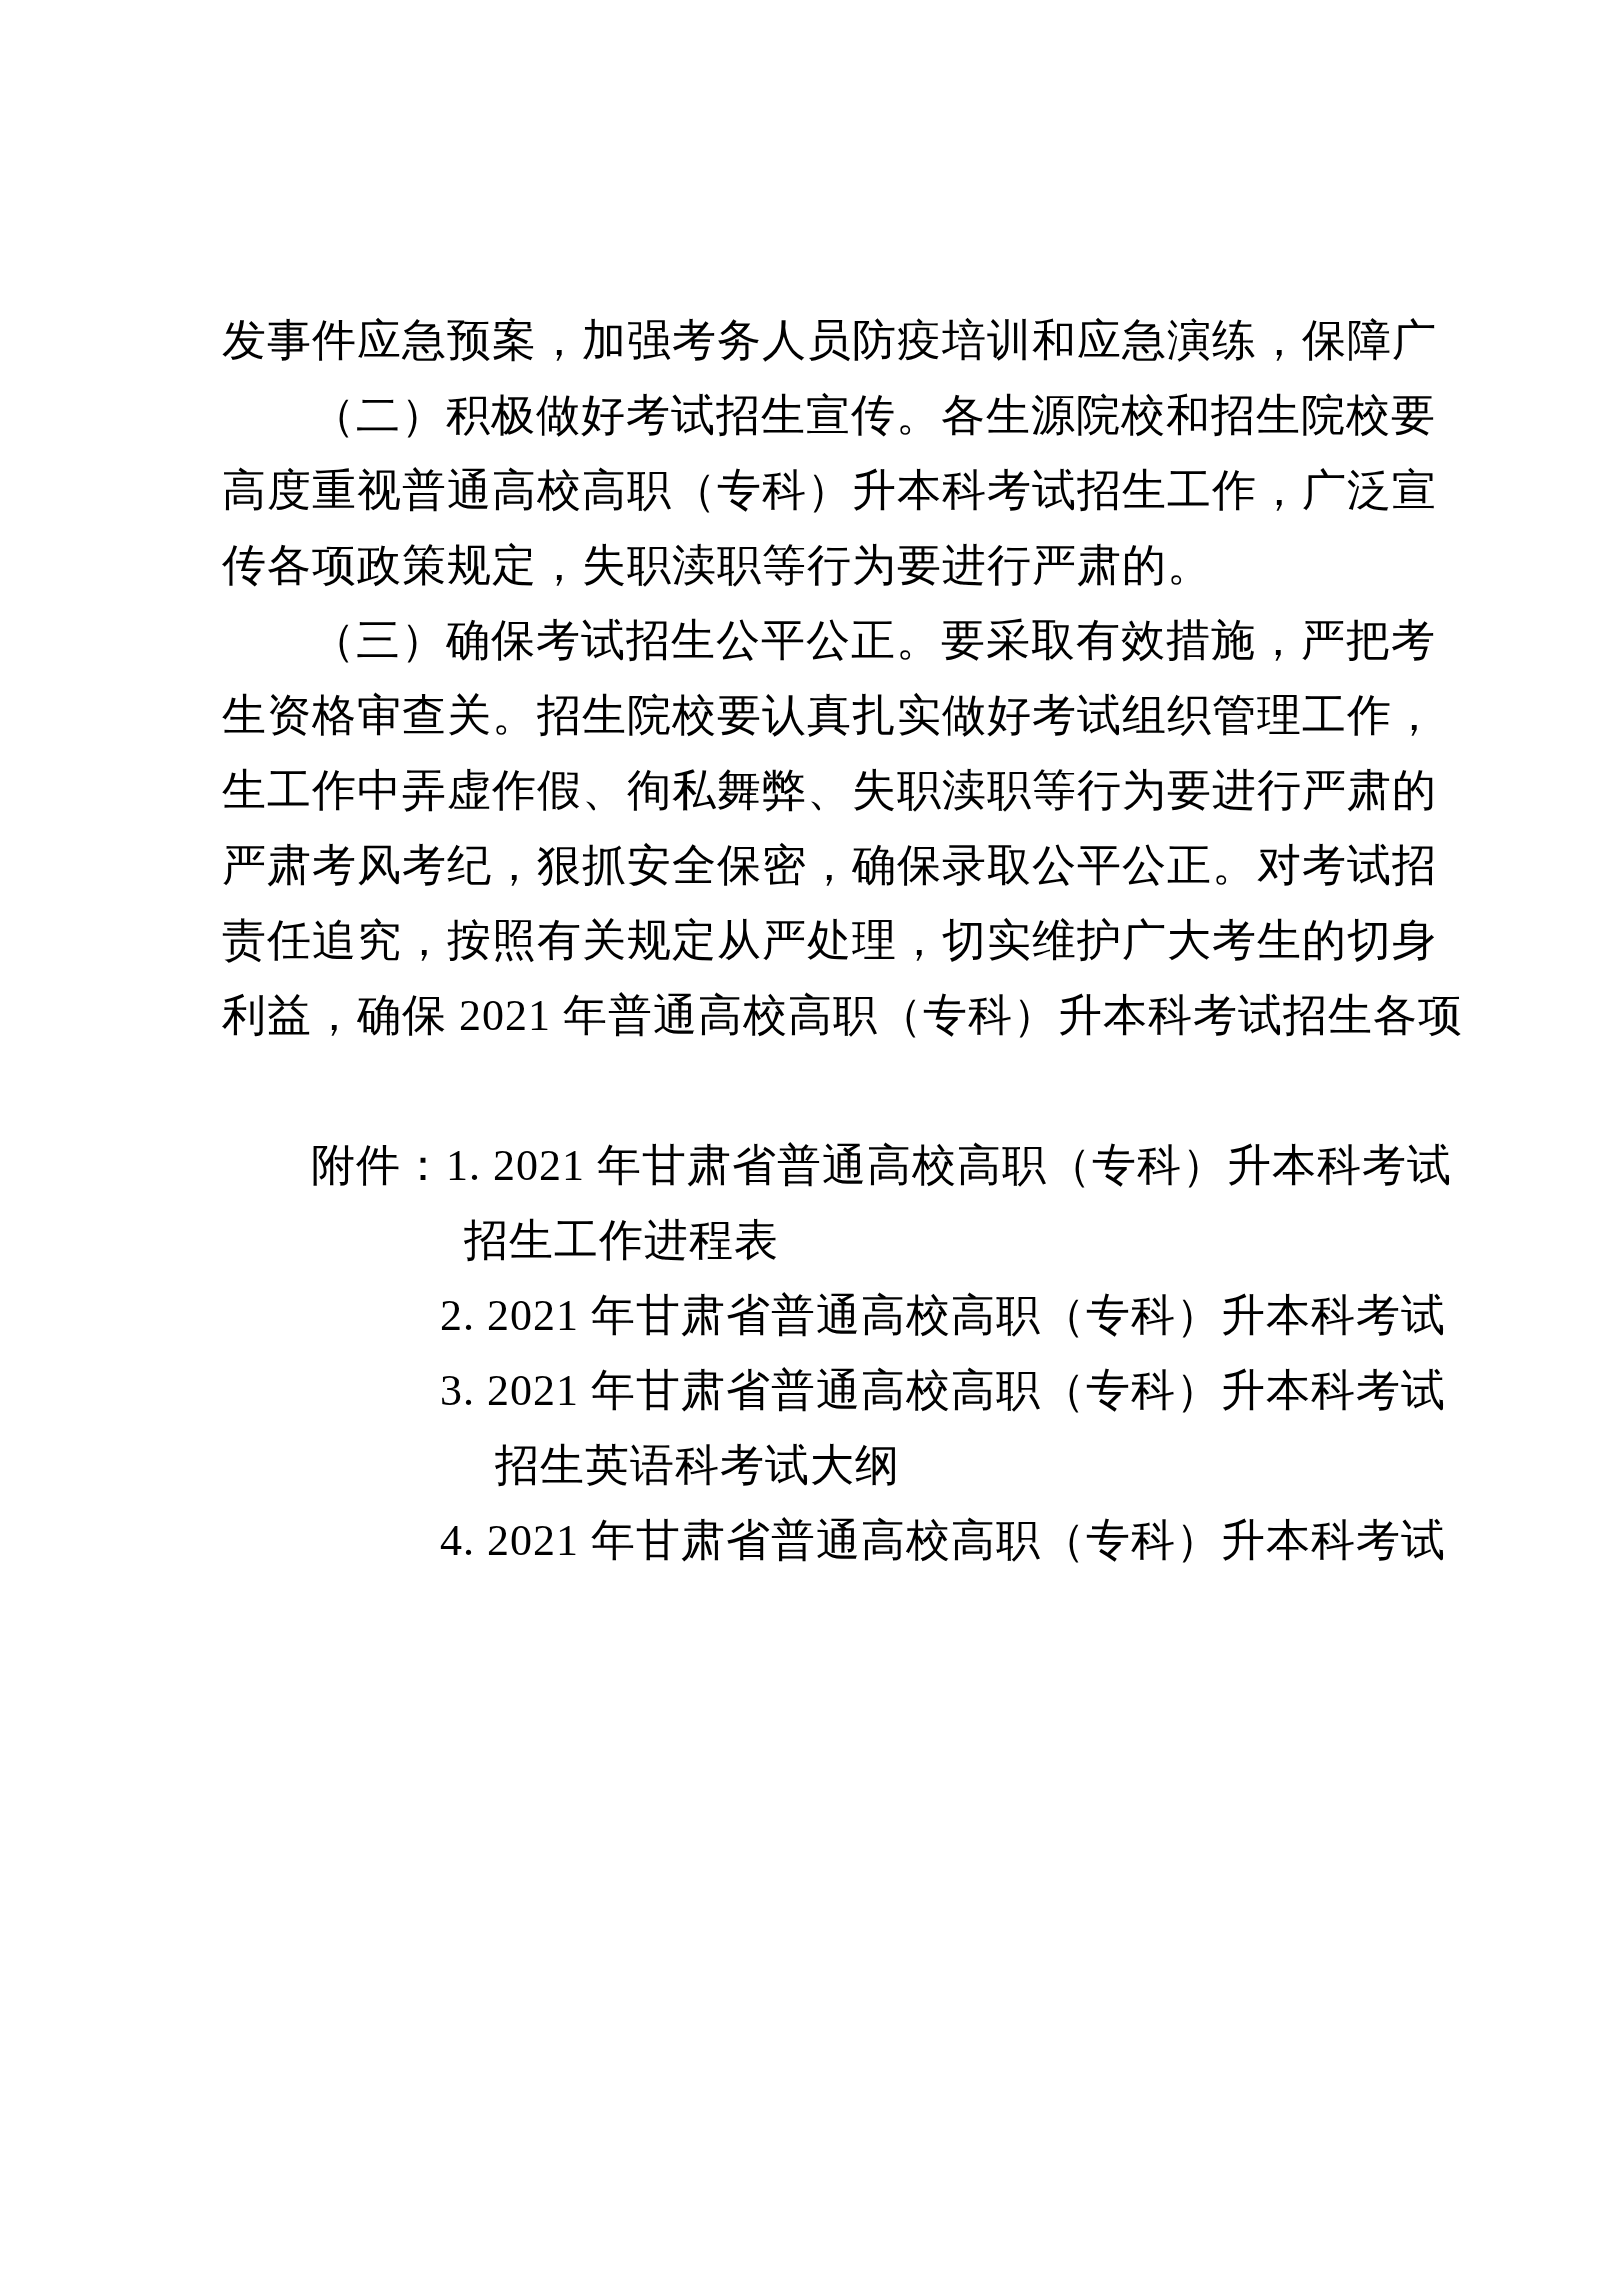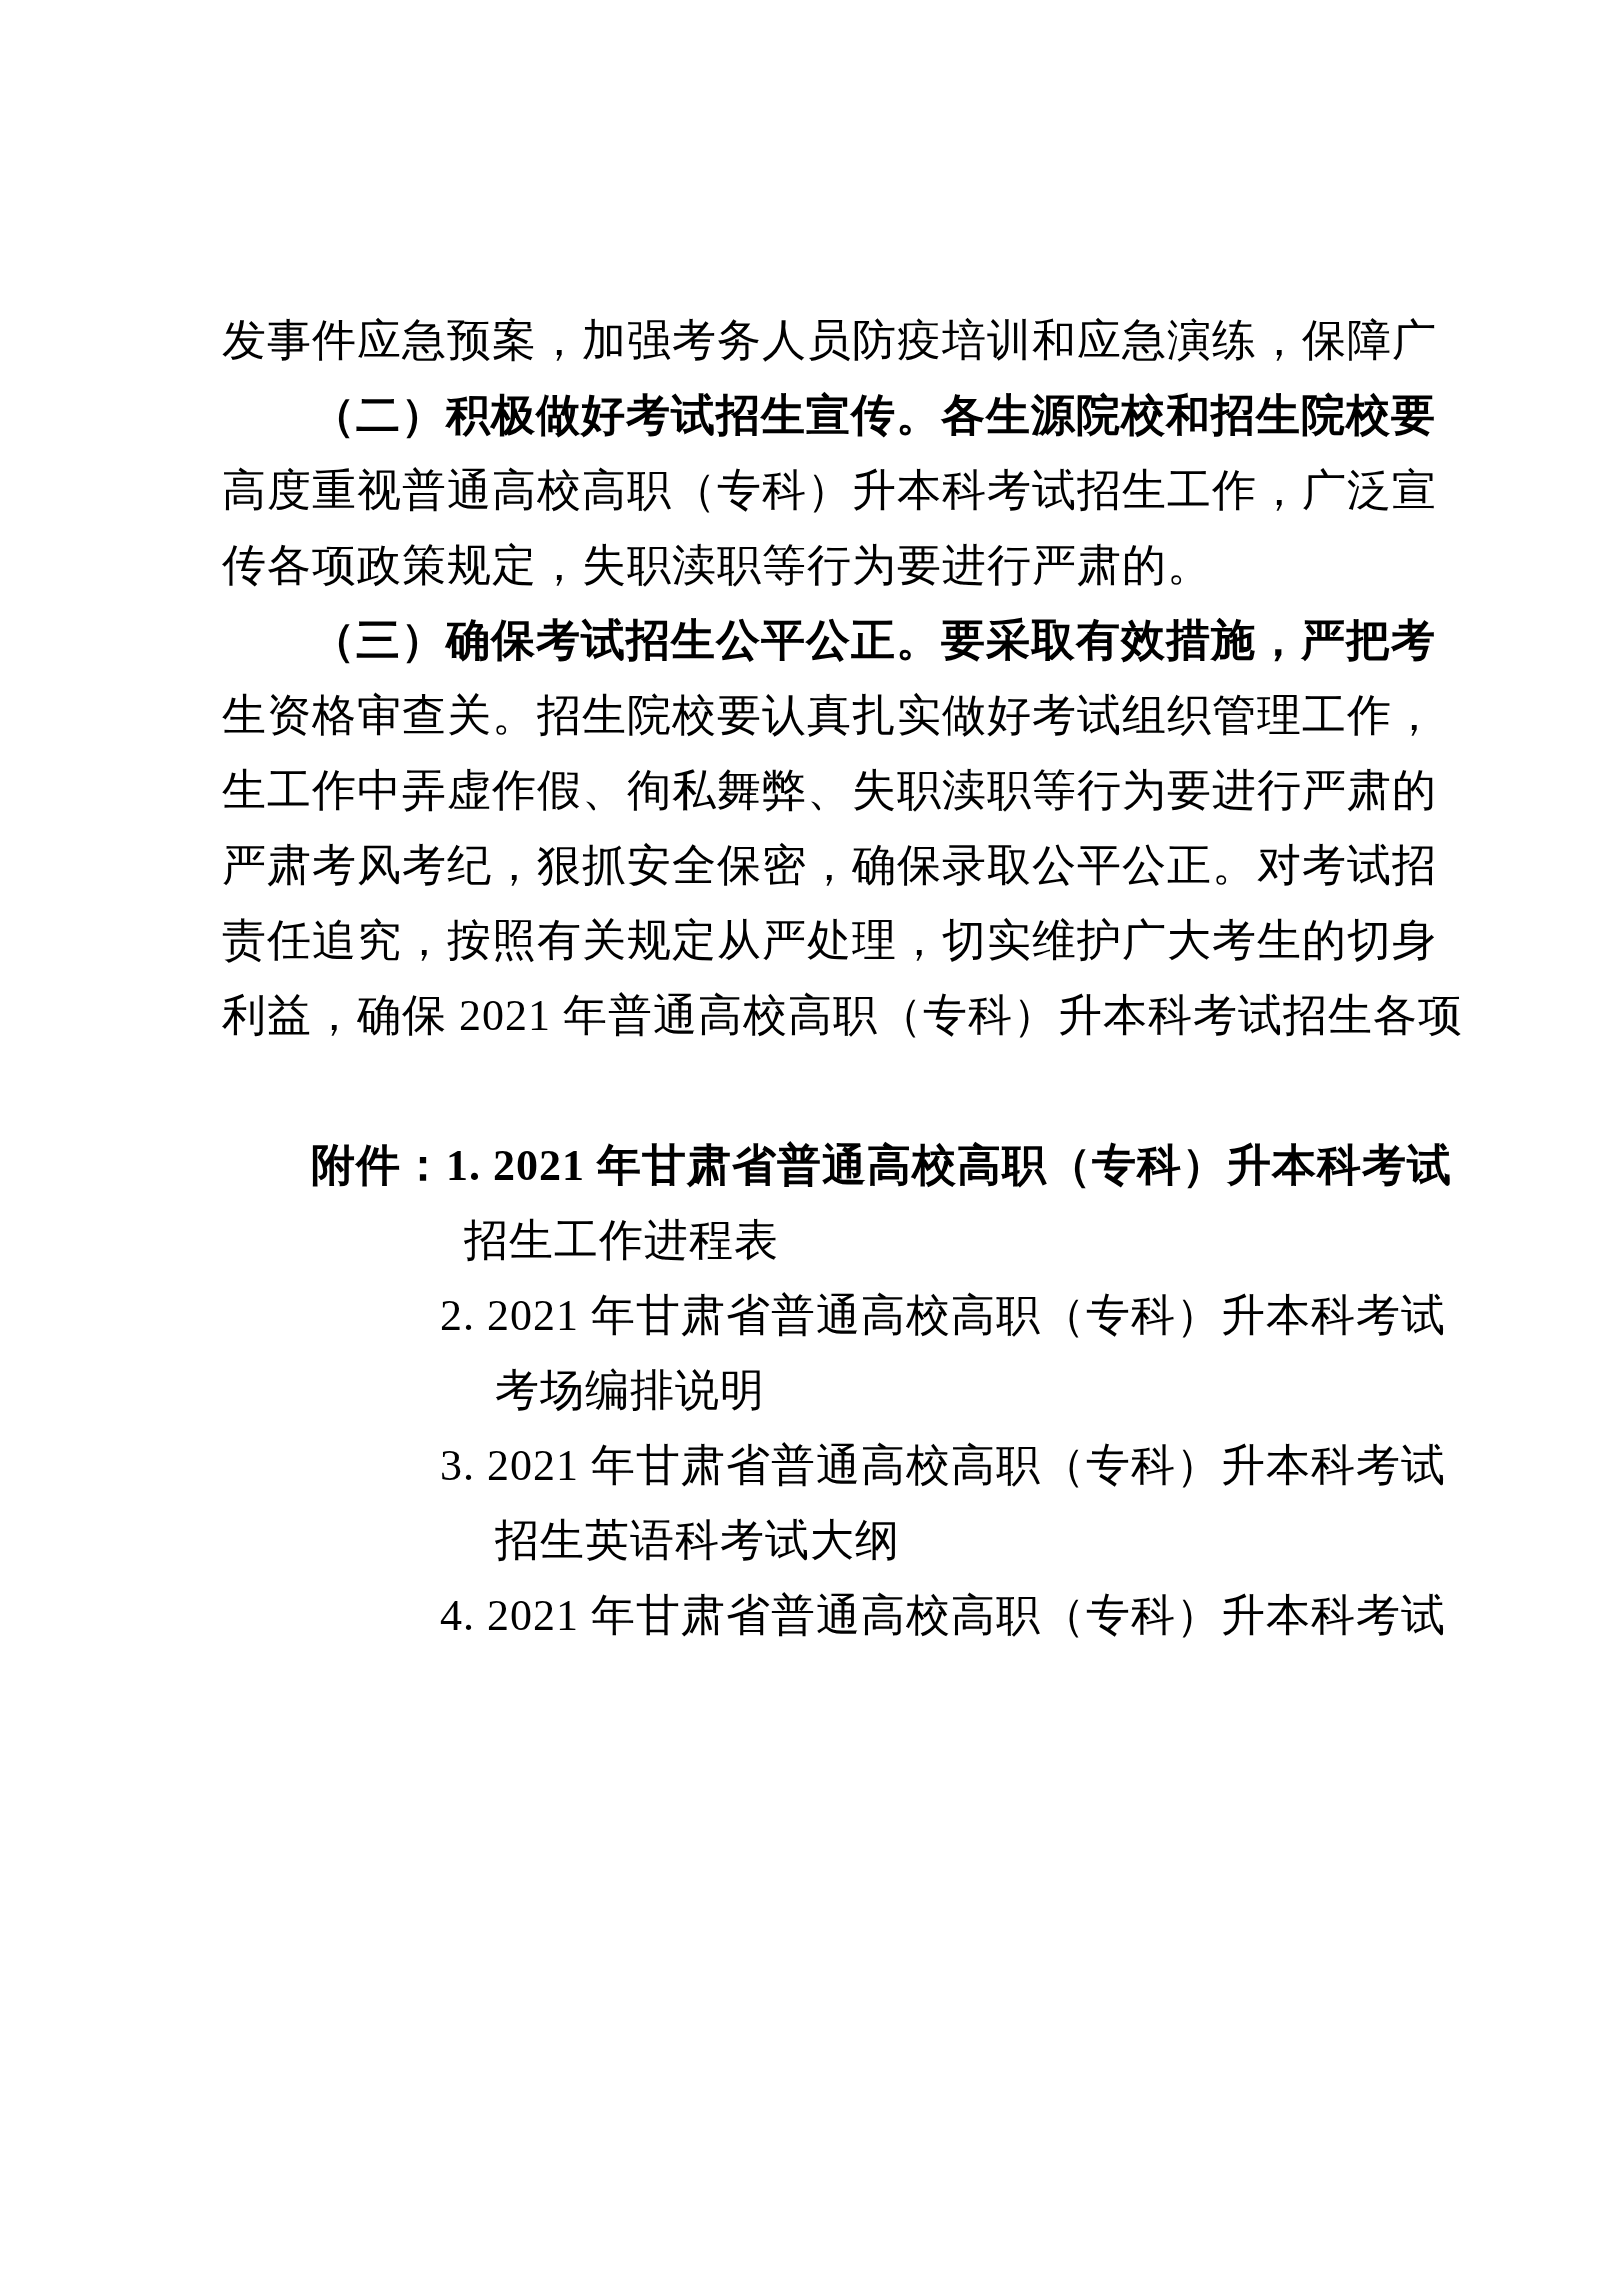--- a/index.html
+++ b/index.html
@@ -23,21 +23,21 @@
     width: 1220px;
   }
   .line {
     height: 75px;
     line-height: 75px;
     font-size: 44px;
     letter-spacing: 1px;
     white-space: nowrap;
   }
   
-  .ind-para { padding-left: 89px; font-weight: bold; }
+  .ind-para { padding-left: 89px; }
   
   .ind-att-num { padding-left: 218px; }
   
   .ind-att-c1 { padding-left: 242px; }
   
   .ind-att-c2 { padding-left: 273px; }
   
   .gap-before { margin-top: 75px; }
   .page-number {
     position: absolute;
@@ -63,21 +63,20 @@
     <div class="line ind-para">（三）确保考试招生公平公正。要采取有效措施，严把考</div>
     <div class="line">生资格审查关。招生院校要认真扎实做好考试组织管理工作，</div>
     <div class="line">生工作中弄虚作假、徇私舞弊、失职渎职等行为要进行严肃的</div>
     <div class="line">严肃考风考纪，狠抓安全保密，确保录取公平公正。对考试招</div>
     <div class="line">责任追究，按照有关规定从严处理，切实维护广大考生的切身</div>
     <div class="line">利益，确保 2021 年普通高校高职（专科）升本科考试招生各项</div>
 
     <div class="line ind-para gap-before">附件：1. 2021 年甘肃省普通高校高职（专科）升本科考试</div>
     <div class="line ind-att-c1">招生工作进程表</div>
     <div class="line ind-att-num">2. 2021 年甘肃省普通高校高职（专科）升本科考试</div>
-    <div class="line ind-att-c2">考场编排说明</div>
     <div class="line ind-att-num">3. 2021 年甘肃省普通高校高职（专科）升本科考试</div>
     <div class="line ind-att-c2">招生英语科考试大纲</div>
     <div class="line ind-att-num">4. 2021 年甘肃省普通高校高职（专科）升本科考试</div>
   </div>
 
   <div class="page-number">- 11 -</div>
 
 </div>
 
 

